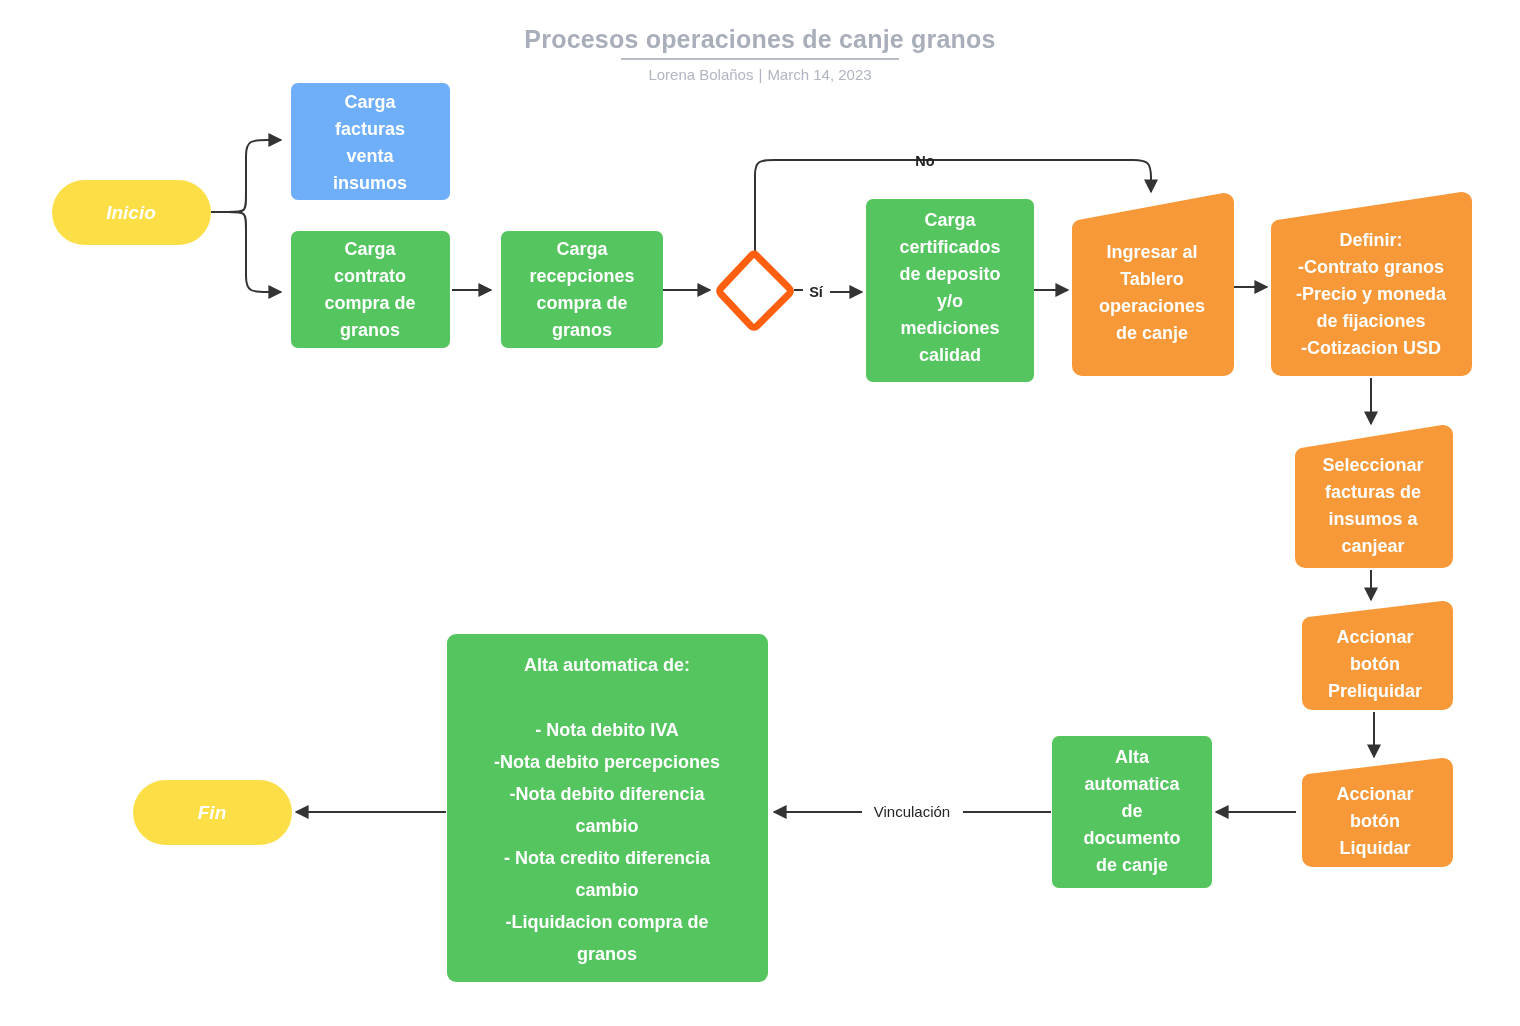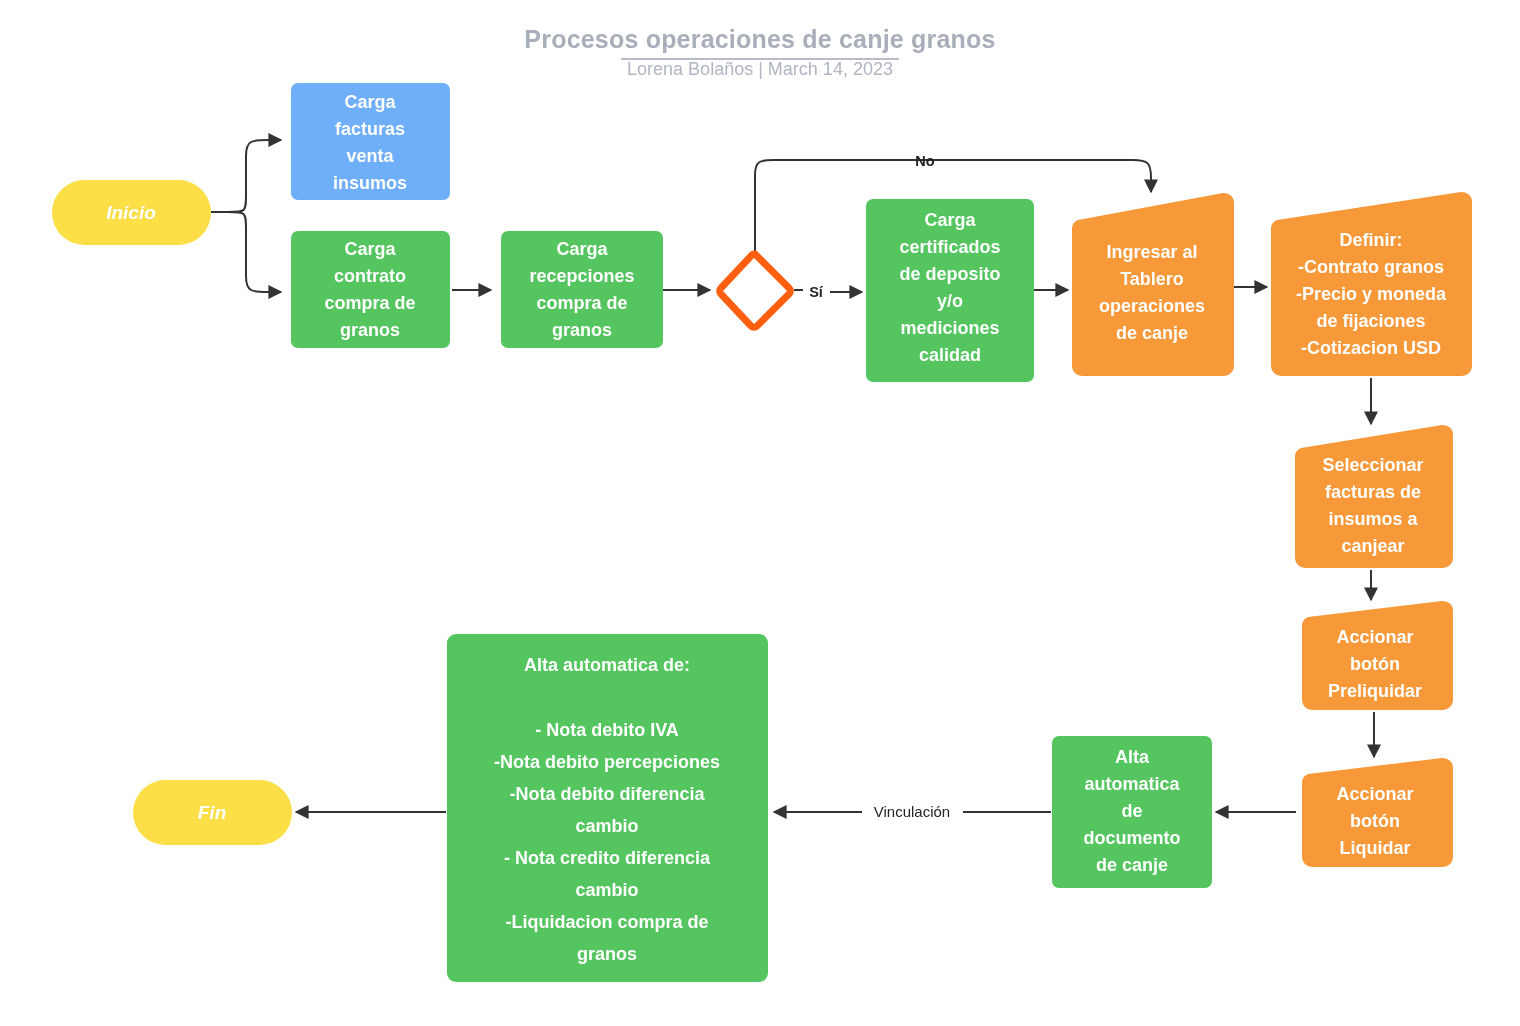--- a/index.html
+++ b/index.html
@@ -35,22 +35,23 @@
     line-height: 30px;
     margin: 0;
   }
   .title-rule {
     width: 278px;
     height: 0;
     border-top: 2px solid #b7bcc7;
     margin: 4px auto 0 auto;
   }
   .doc-byline {
-    font-size: 18px;
+    font-size: 15px;
     color: #b0b5c1;
+    margin-top: 6px;
     line-height: 18px;
   }
   .doc-byline .sep { padding: 0 5px; }
 
   svg#flow {
     position: absolute;
     left: 0;
     top: 0;
     width: 1520px;
     height: 1026px;

